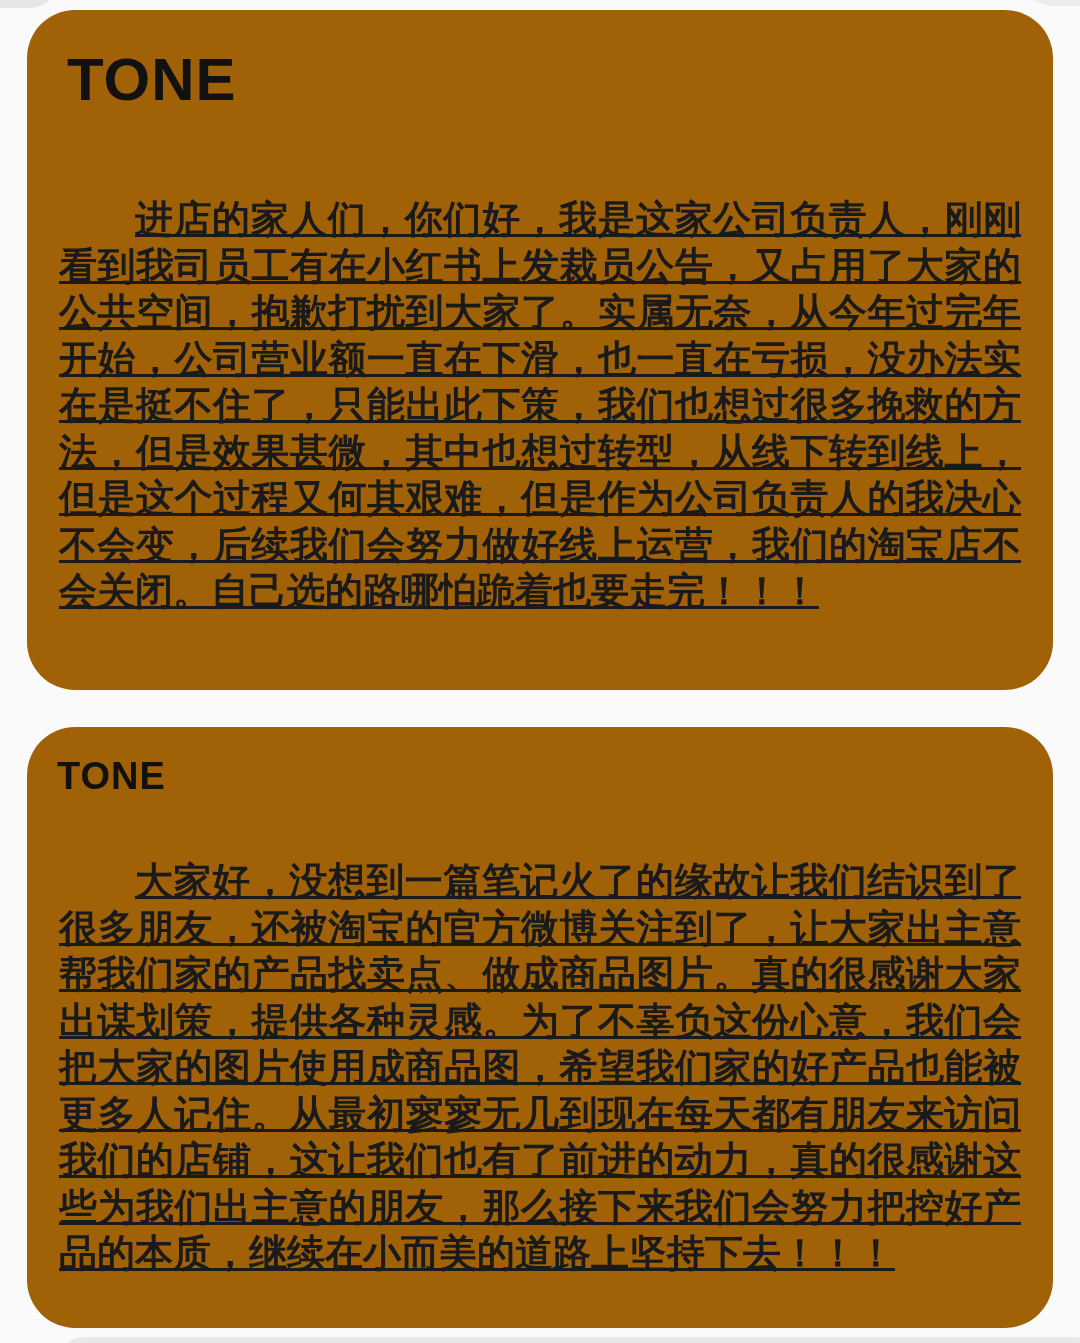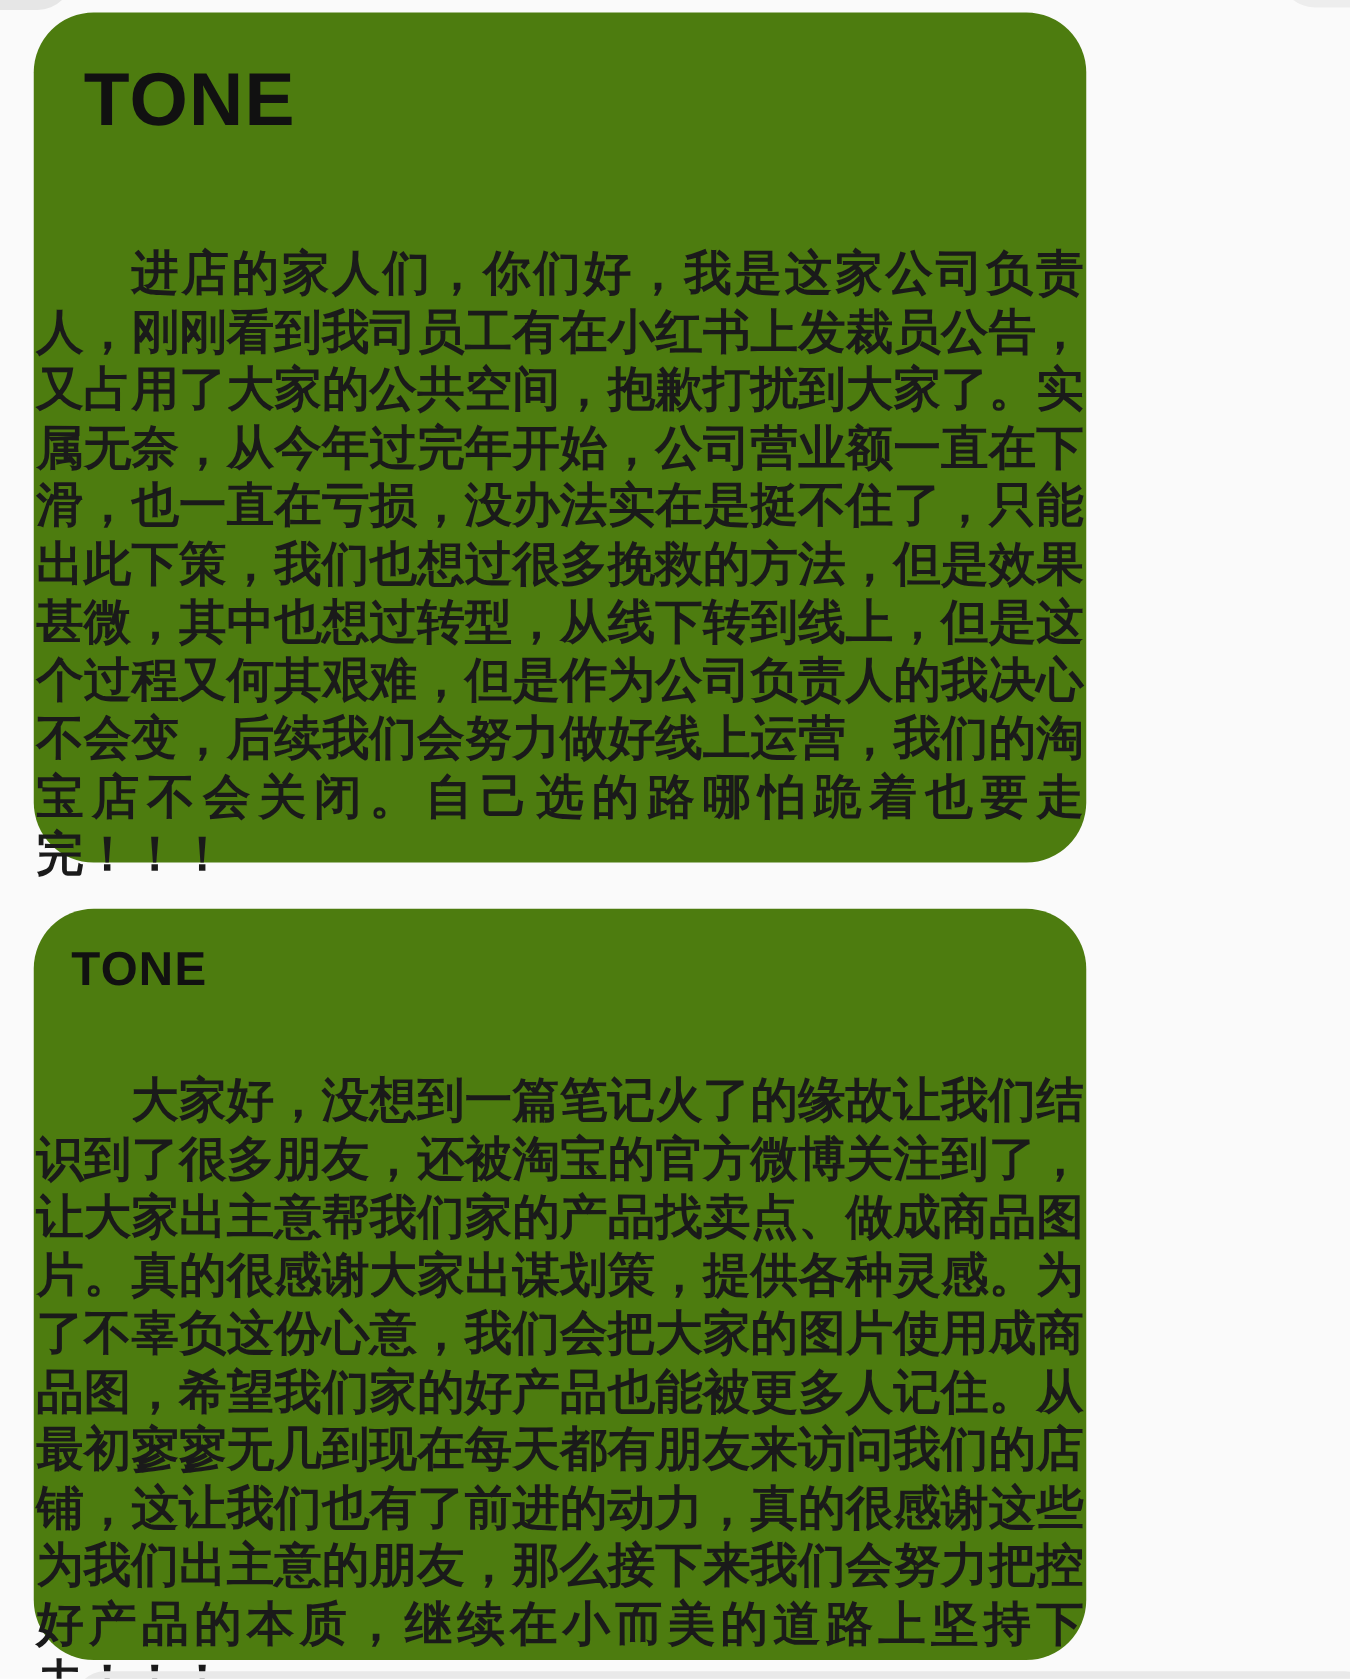--- a/index.html
+++ b/index.html
@@ -10,22 +10,22 @@
     position: relative;
     width: 1080px;
     height: 1343px;
     background: #fafafa;
     overflow: hidden;
     font-family: "Liberation Sans", "DejaVu Sans", sans-serif;
   }
   .card {
     position: absolute;
     left: 27px;
-    width: 842px;
-    background: #4d7c0f;
+    width: 1026px;
+    background: #a16207;
     border-radius: 48px;
     box-sizing: border-box;
   }
   .card-1 {
     top: 10px;
     height: 680px;
   }
   .card-2 {
     top: 727px;
     height: 601px;
@@ -38,28 +38,29 @@
   }
   .card-1 .card-title {
     padding: 40px 0 0 40px;
     font-size: 60px;
   }
   .card-2 .card-title {
     padding: 30px 0 0 30px;
     font-size: 38px;
   }
   .card-body {
-    padding: 0 2px;
+    padding: 0 32px;
     font-size: 38px;
     line-height: 46.5px;
     font-weight: 700;
     color: #1a1a1a;
     text-align: justify;
     text-indent: 2em;
     letter-spacing: 0;
+    text-decoration: underline;
   }
   .card-1 .card-body {
     margin-top: 86px;
   }
   .card-2 .card-body {
     margin-top: 63px;
   }
   
   .remnant {
     position: absolute;

